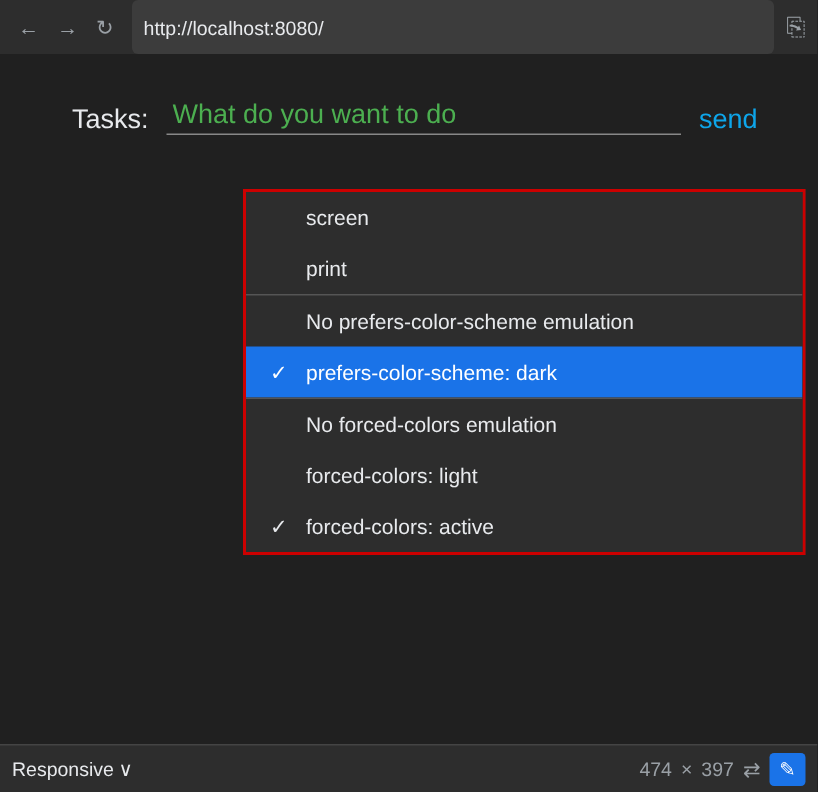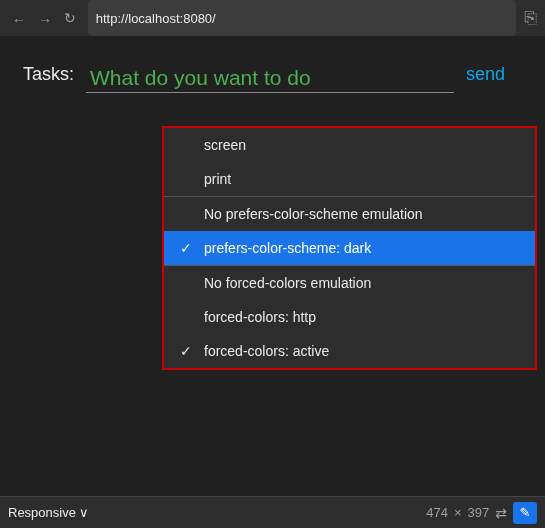--- a/index.html
+++ b/index.html
@@ -63,39 +63,39 @@
       background: #1a1a2e;
       background: #202020;
       display: flex;
       flex-direction: column;
       position: relative;
       overflow: hidden;
     }
 
     
     .tasks-bar {
-      padding: 28px 40px 20px 23px;
-      display: flex;
-      align-items: flex-start;
+      padding: 28px 40px 20px 48px;
+      display: flex;
+      align-items: flex-end;
       gap: 12px;
     }
 
     .tasks-label {
       color: #e8eaed;
       font-size: 18px;
       font-weight: 400;
     }
 
     .task-input {
       flex: 1;
       background: transparent;
       border: none;
       border-bottom: 1px solid #888;
       color: #4caf50;
-      font-size: 21px;
+      font-size: 18px;
       outline: none;
       padding: 2px 4px;
       caret-color: #4caf50;
     }
 
     .send-btn {
       color: #0ea5e9;
       font-size: 18px;
       cursor: pointer;
       background: none;
@@ -236,21 +236,21 @@
           <span>No prefers-color-scheme emulation</span>
         </div>
         <div class="menu-item active">
           <span class="check-icon">✓</span>
           <span>prefers-color-scheme: dark</span>
         </div>
         <div class="menu-item separator-before">
           <span>No forced-colors emulation</span>
         </div>
         <div class="menu-item">
-          <span>forced-colors: http</span>
+          <span>forced-colors: light</span>
         </div>
         <div class="menu-item">
           <span class="check-icon">✓</span>
           <span>forced-colors: active</span>
         </div>
       </div>
   </div>
 
 </div>
 

